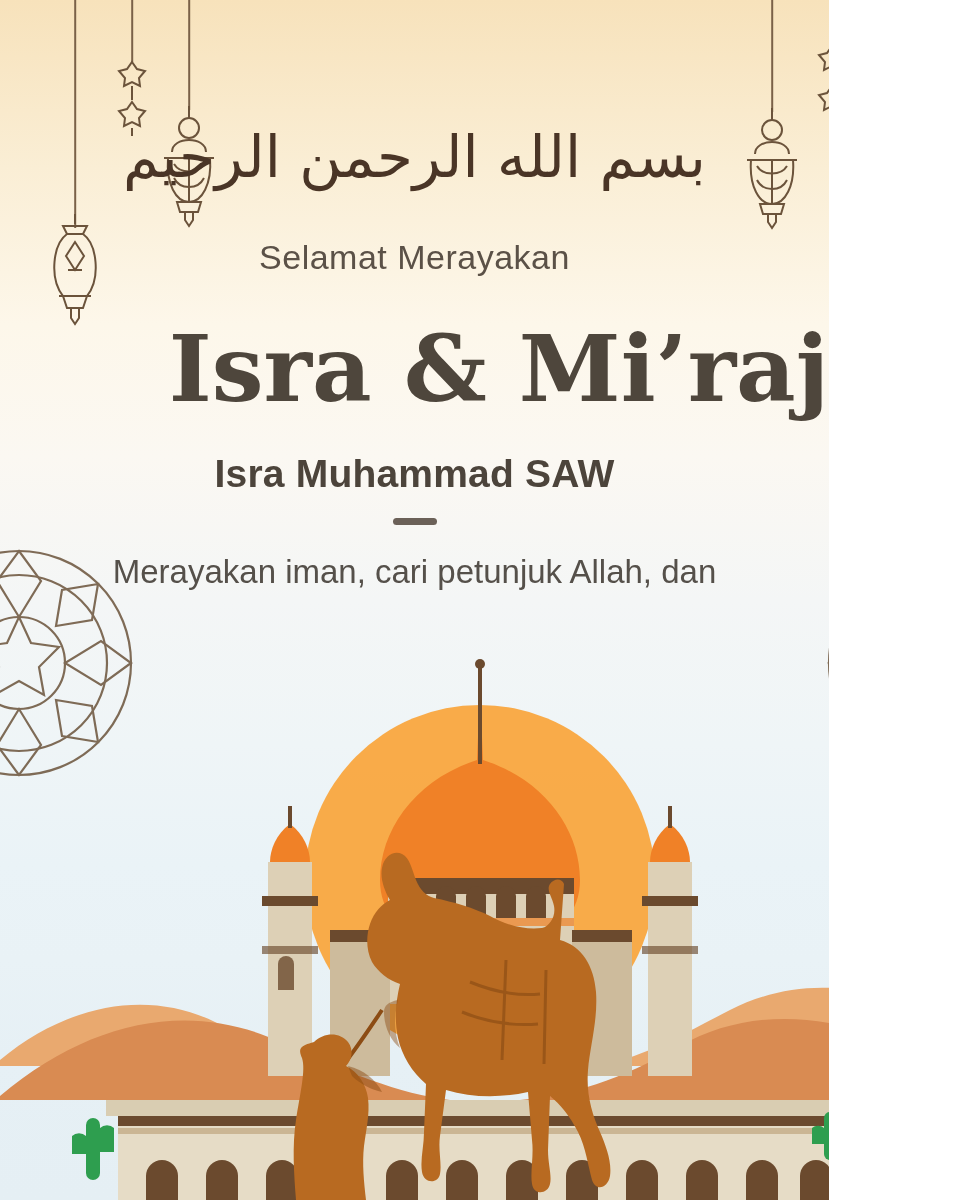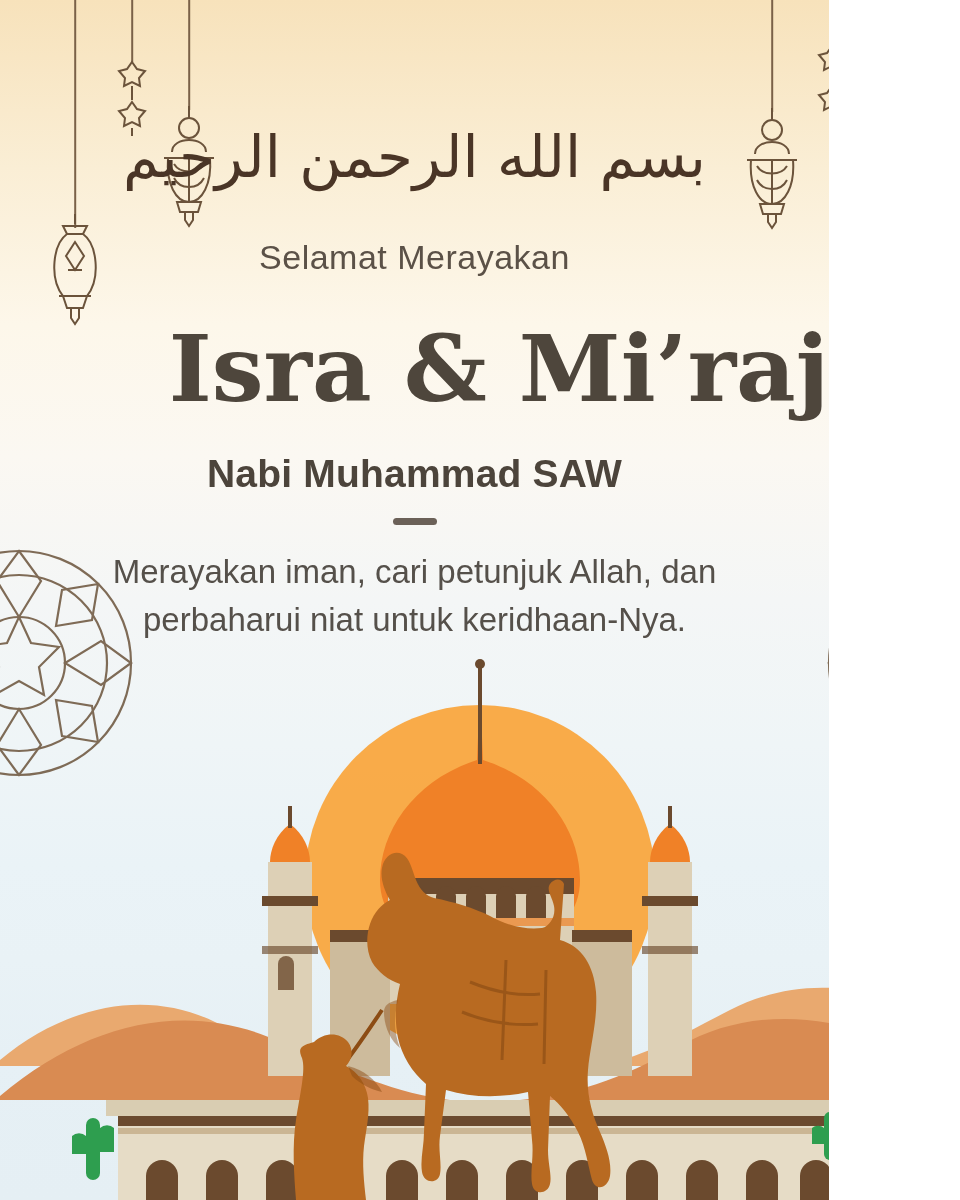--- a/index.html
+++ b/index.html
@@ -244,25 +244,24 @@
       <path d="M194 36 l-6 36 l-36 6 l6 -36 z"></path>
       <path d="M194 194 l-36 -6 l-6 -36 l36 6 z"></path>
       <path d="M36 194 l6 -36 l36 -6 l-6 36 z"></path>
       <path d="M36 36 l36 6 l6 36 l-36 -6 z"></path>
     </g>
   </svg>
 
   <div class="bismillah">بسم الله الرحمن الرحيم</div>
   <div class="greeting">Selamat Merayakan</div>
   <div class="headline">Isra &amp; Mi’raj</div>
-  <div class="subheadline">Nabi Muhammad SAW</div>
+  <div class="subheadline">Isra Muhammad SAW</div>
   <div class="divider"></div>
   <div class="tagline">
     <div>Merayakan iman, cari petunjuk Allah, dan</div>
-    <div>perbaharui niat untuk keridhaan-Nya.</div>
   </div>
 
   <svg class="scene" viewBox="0 0 960 1200">
 
     <circle cx="480" cy="880" r="175" fill="#f9a63f" opacity="0.95"></circle>
 
     <g>
       <path d="M0 1060 C70 1002 150 990 215 1022 C265 1046 300 1060 340 1066 L0 1066 Z" fill="#e9a96f"></path>
       <path d="M960 1040 C890 980 800 974 730 1010 C680 1036 640 1058 600 1066 L960 1066 Z" fill="#e9a96f"></path>
       <path d="M0 1096 C90 1020 190 1000 280 1042 C345 1072 400 1094 450 1100 L0 1100 Z" fill="#d98b52"></path>

